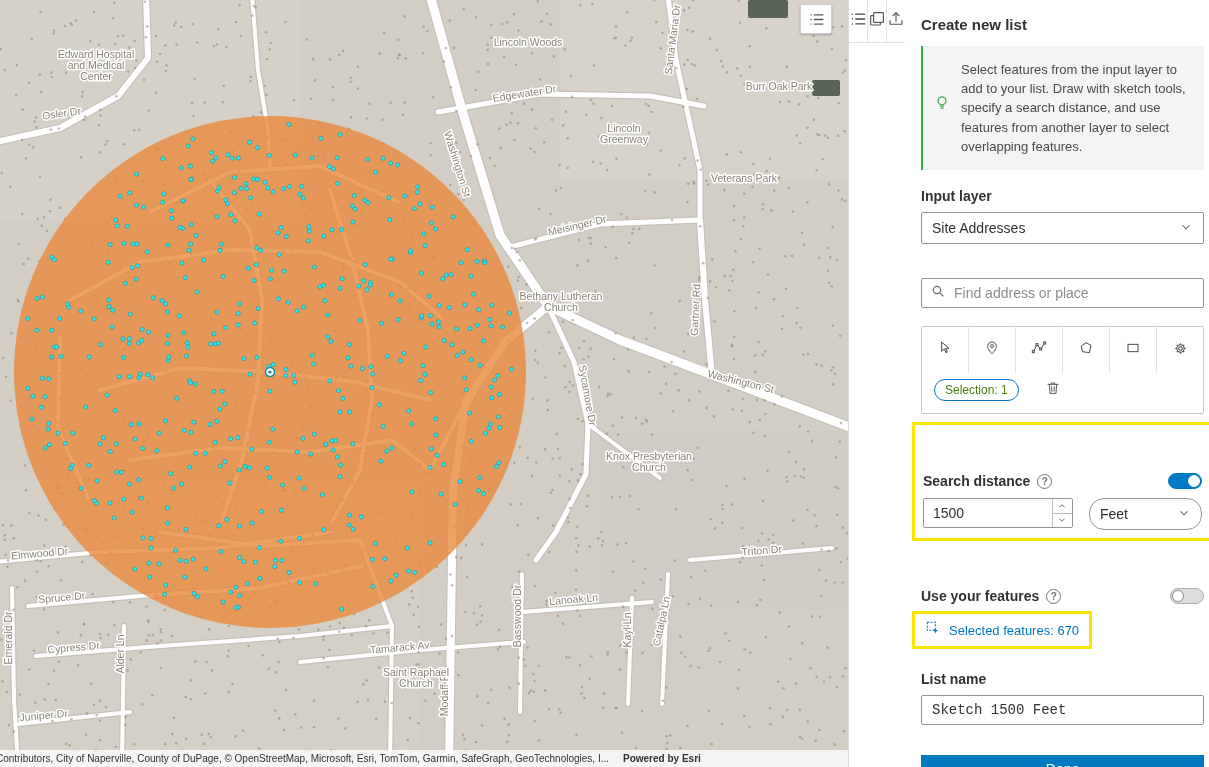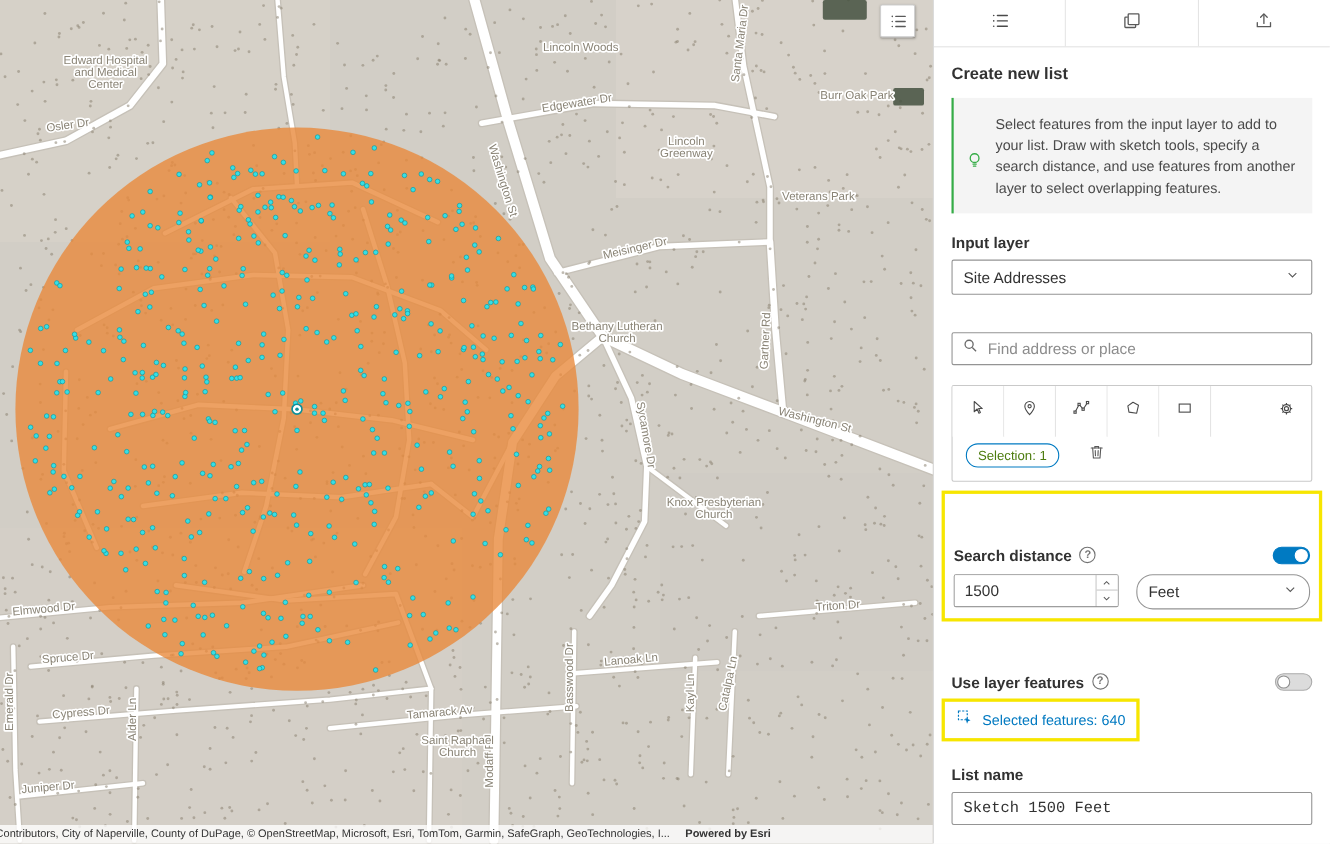--- a/index.html
+++ b/index.html
@@ -10,21 +10,21 @@
   .map-area { position:relative; width:848px; height:767px; overflow:hidden; background:#d2cec6; }
   .map-area svg { display:block; }
   .map-attribution { position:absolute; left:0; bottom:0; width:100%; height:17px; background:rgba(255,255,255,.78);
     font-size:10px; color:#323232; display:flex; align-items:center; white-space:nowrap; overflow:hidden; }
   .map-attribution .attr-text { padding-left:2px; margin-left:-6px; }
   .map-attribution .powered { font-weight:bold; margin-left:14px; padding-right:60px; }
   .legend-btn { position:absolute; top:4px; right:16px; width:32px; height:30px; background:#fff; border:1px solid #cfcfcf;
     border-radius:2px; box-shadow:0 1px 2px rgba(0,0,0,.25); display:flex; align-items:center; justify-content:center; cursor:pointer; }
 
   
-  .panel { width:361px; height:767px; background:#fff; border-left:1px solid #d8d8d8; display:flex; flex-direction:column; overflow:hidden; }
+  .panel { width:361px; height:767px; background:#fff; border-left:1px solid #d8d8d8; display:flex; flex-direction:row; overflow:hidden; }
   .tabbar { display:flex; height:43px; border-bottom:1px solid #dfdfdf; flex:none; }
   .tab { flex:1; display:flex; align-items:center; justify-content:center; border-right:1px solid #e4e4e4; cursor:pointer; background:#fff; }
   .tab:last-child { border-right:none; }
   .panel-body { padding:16px; flex:1; }
   .panel-title { font-size:15px; font-weight:bold; color:#323232; margin-bottom:13px; }
   .info-box { display:flex; gap:10px; background:#f4f4f4; border-left:2px solid #35ac46; padding:14px 12px 14px 10px; margin-bottom:18px; }
   .info-box .bulb { flex:none; margin-top:34px; }
   .info-text { font-size:13px; line-height:1.48; color:#4a4a4a; }
   .field-label { font-size:14px; font-weight:bold; color:#323232; margin-bottom:8px; }
   .selectbox { height:30px; border:1px solid #949494; border-radius:2px; display:flex; align-items:center; justify-content:space-between;
@@ -2372,39 +2372,39 @@
             <span>
               <svg viewBox="0 0 24 24" width="14" height="14">
                   <path d="M6 9 l6 6 6-6" fill="none" stroke="#595959" stroke-width="1.8"></path>
                 </svg>
             </span>
           </div>
         </div>
       </div>
 
       <div class="row-between ulf-row">
-        <span class="inline-label">Use layer features</span>
+        <span class="inline-label">Use your features</span>
         <span class="help">?</span>
         <span class="grow"></span>
         <span class="switch">
             <span class="knob"></span>
           </span>
       </div>
 
       <div>
         <div class="hl-box2">
           <span>
             <svg viewBox="0 0 24 24" width="16" height="16">
                 <g fill="none" stroke="#0079c1" stroke-width="1.6">
               <rect x="3.5" y="3.5" width="12" height="12" stroke-dasharray="3 2"></rect>
               <path d="M13 13 L20 16 L16.6 17.4 L15.2 20.8 Z" fill="#0079c1" stroke="none"></path>
             </g>
               </svg>
           </span>
-          <span class="sel-feat">Selected features: 640</span>
+          <span class="sel-feat">Selected features: 670</span>
         </div>
       </div>
 
       <div class="field-label">List name</div>
       <input class="textbox" type="text" value="Sketch 1500 Feet" style="">
 
       <button class="done-btn">Done</button>
     </div>
   </div>
 </div>

